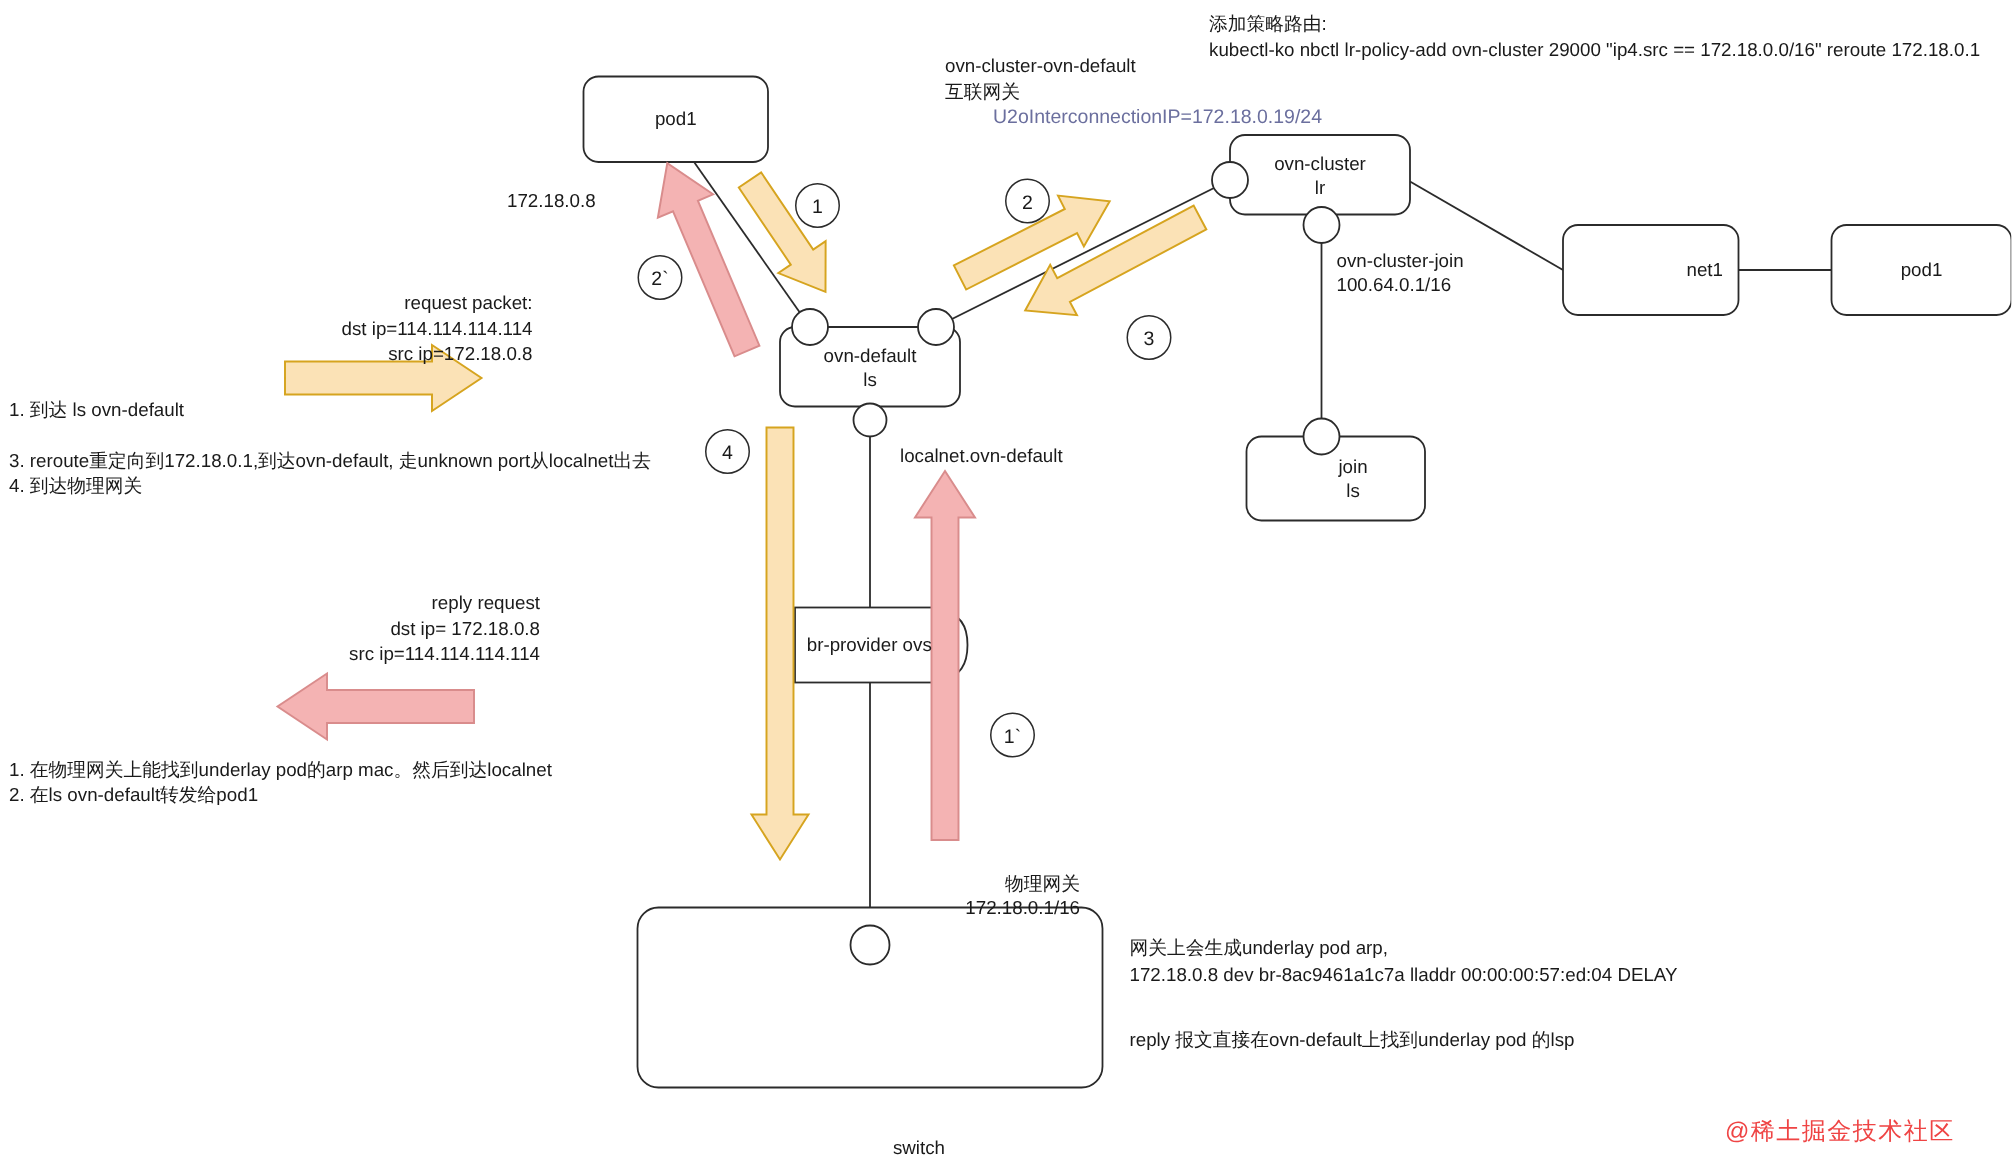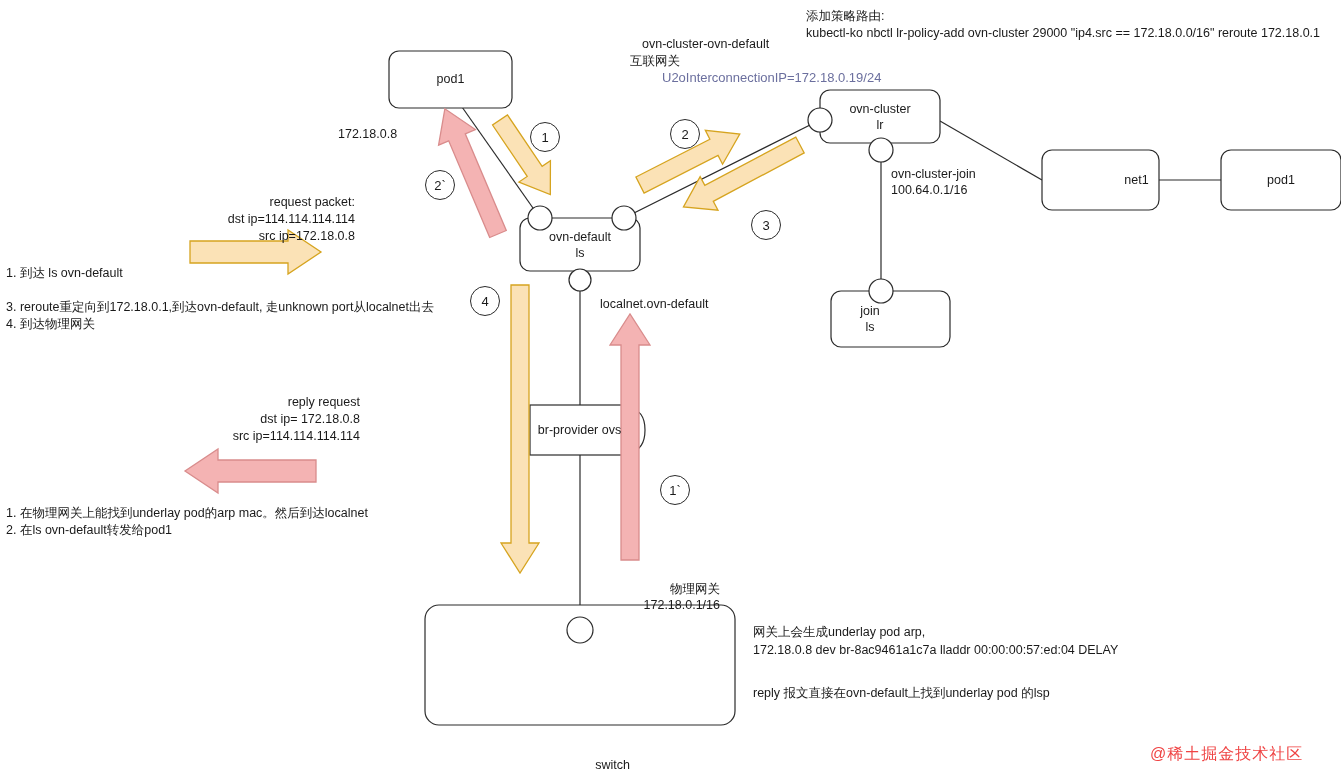--- a/index.html
+++ b/index.html
@@ -151,42 +151,42 @@
   </svg>
 
   <div class="node-label" style="left:389px; top:71px; width:123px;">pod1</div>
 
   <div class="node-label" style="left:520px; top:229px; width:120px;">ovn-default
 ls</div>
 
   <div class="node-label" style="left:820px; top:101px; width:120px;">ovn-cluster
 lr</div>
 
-  <div class="node-label" style="left:799px; top:303px; width:142px;">join
+  <div class="node-label" style="left:831px; top:303px; width:142px;">join
 ls</div>
 
   <div class="node-label" style="left:1042px; top:172px; width:117px;padding-left:36px;">net1</div>
 
   <div class="node-label" style="left:1221px; top:172px; width:120px;">pod1</div>
 
   <div class="node-label" style="left:530px; top:422px; width:99px;">br-provider ovs</div>
 
   <div class="txt" style="left:338px; top:126px;">172.18.0.8</div>
 
   <div class="txt" style="left:600px; top:296px;">localnet.ovn-default</div>
 
   <div class="txt center" style="left:530px; top:757px; width:100px;">switch</div>
 
   <div class="txt" style="left:891px; top:166px;">ovn-cluster-join
 100.64.0.1/16</div>
 
   <div class="txt center" style="left:560px; top:581px; width:160px;">物理网关
 172.18.0.1/16</div>
 
-  <div class="txt" style="left:630px; top:36px;margin-left:12px;">ovn-cluster-ovn-default</div>
+  <div class="txt" style="left:630px; top:36px;">ovn-cluster-ovn-default</div>
   <div class="txt" style="left:630px; top:53px;">互联网关</div>
   <div class="txt accent-text" style="left:622px; top:70px; font-size:13px;margin-left:40px;">U2oInterconnectionIP=172.18.0.19/24</div>
 
   <div class="txt" style="left:806px; top:8px;">添加策略路由:</div>
   <div class="txt" style="left:806px; top:25px;">kubectl-ko nbctl lr-policy-add ovn-cluster 29000 "ip4.src == 172.18.0.0/16" reroute 172.18.0.1</div>
 
   <div class="circ-num" style="left:530px; top:122px;">1</div>
   <div class="circ-num" style="left:670px; top:119px;">2</div>
   <div class="circ-num" style="left:751px; top:210px;">3</div>
   <div class="circ-num" style="left:470px; top:286px;">4</div>

